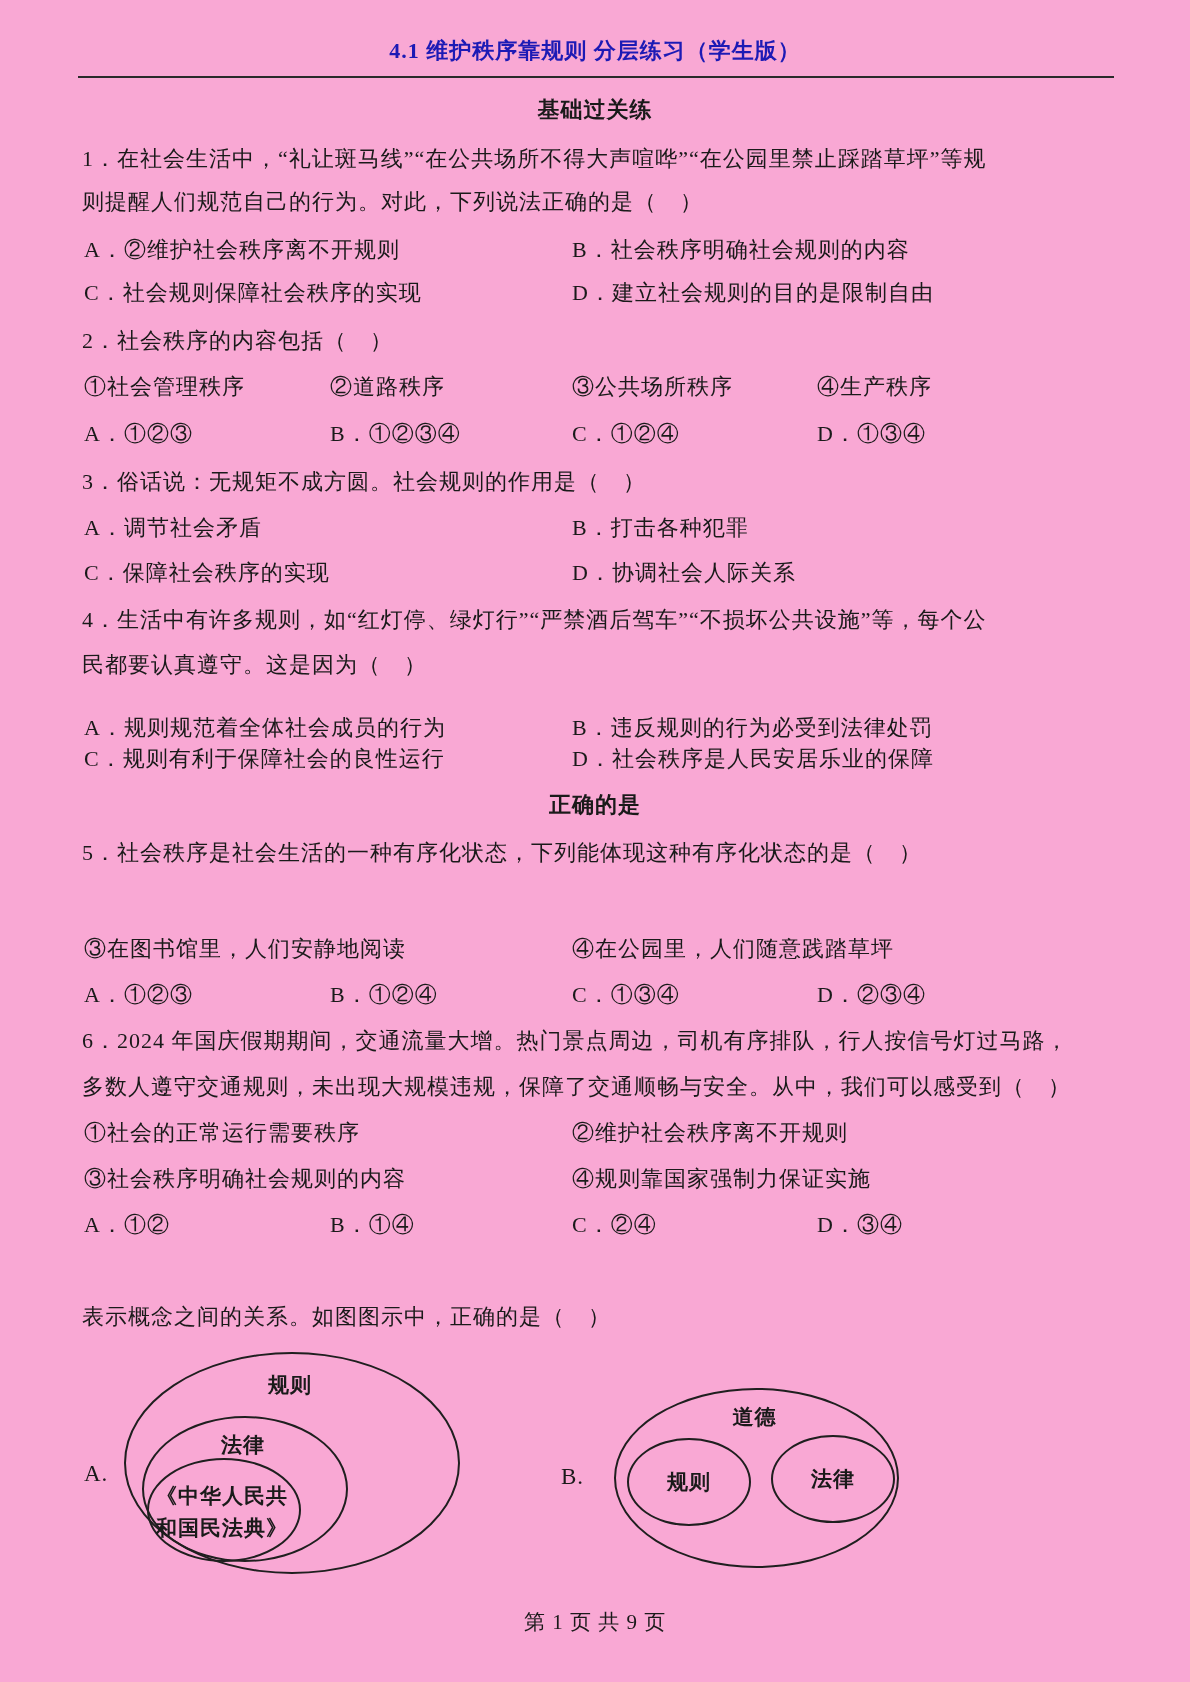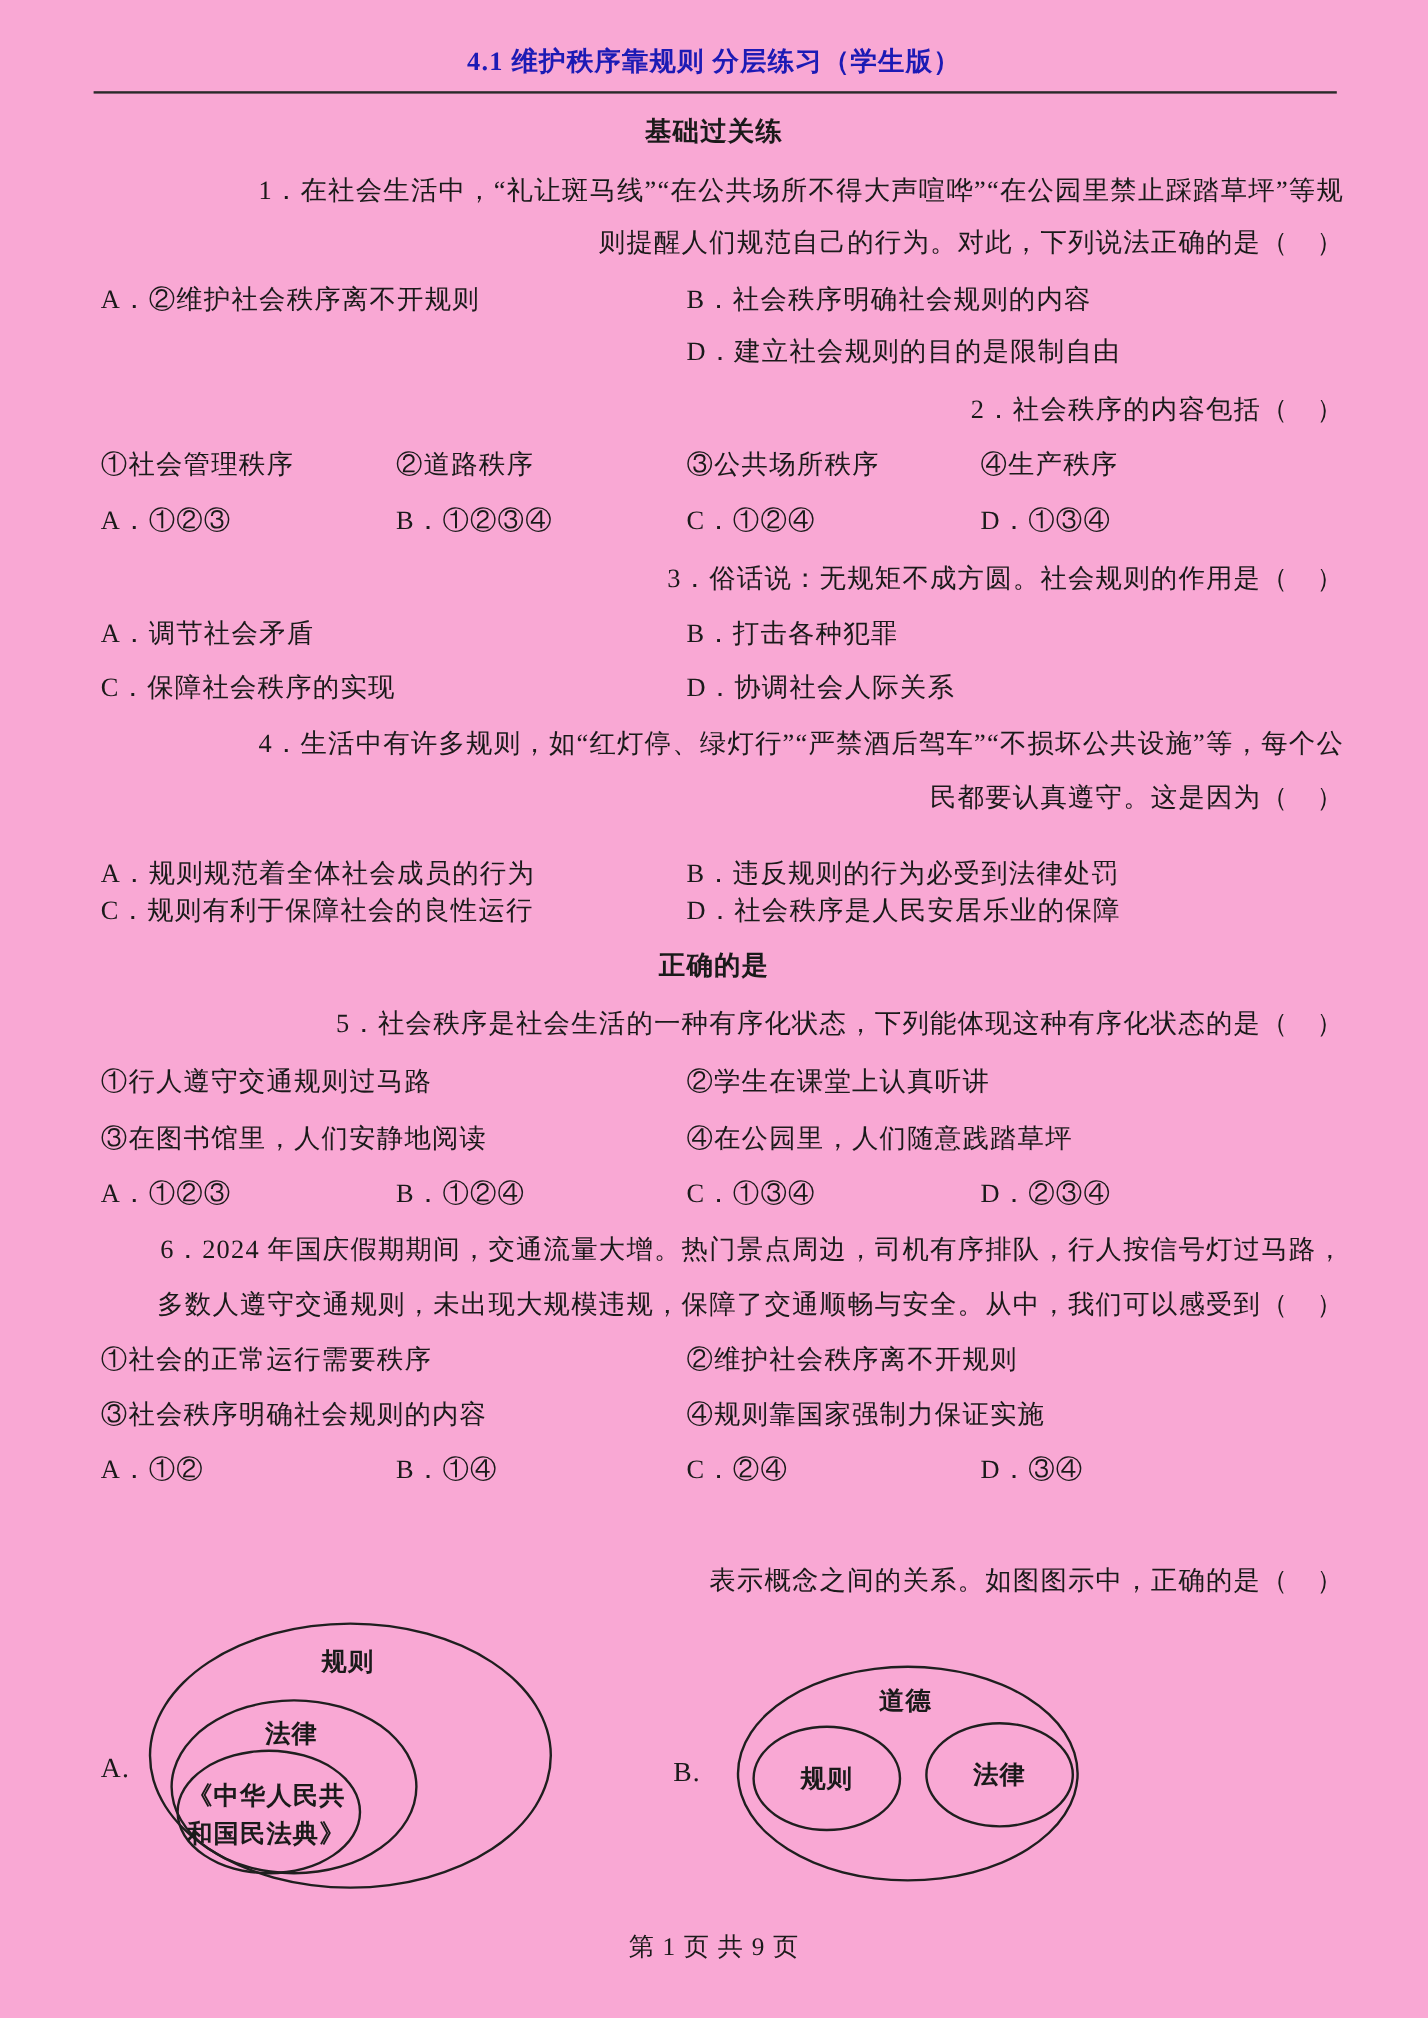--- a/index.html
+++ b/index.html
@@ -10,21 +10,20 @@
     background:#f9a8d4;
     font-family:"Liberation Serif","DejaVu Serif",serif;
     color:#1a1a1a;
     overflow:hidden;
   }
   .t{
     position:absolute;left:82px;right:70px;
     height:44px;line-height:44px;
     font-size:22px;letter-spacing:1px;
     white-space:nowrap;
-    text-align:right;
   }
   .center{left:0;right:0;text-align:center;}
   .bold{font-weight:bold;}
   .title{
     top:29px;left:0;right:0;text-align:center;
     font-size:22px;font-weight:bold;letter-spacing:1px;
     color:#1c1ab5;
     height:44px;line-height:44px;position:absolute;
   }
   .hr{position:absolute;left:78px;right:76px;top:76px;border-top:2px solid #2a2a2a;height:0;}
@@ -49,20 +48,21 @@
   <div class="hr"></div>
   <div class="t center bold" style="top:88px">基础过关练</div>
 
   <div class="t" style="top:137px">1．在社会生活中，“礼让斑马线”“在公共场所不得大声喧哗”“在公园里禁止踩踏草坪”等规</div>
   <div class="t" style="top:180px">则提醒人们规范自己的行为。对此，下列说法正确的是（　）</div>
   <div class="t row" style="top:228px">
     <span class="c0">A．②维护社会秩序离不开规则</span>
     <span class="c2">B．社会秩序明确社会规则的内容</span>
   </div>
   <div class="t row" style="top:271px">
+    <span class="c0">C．社会规则保障社会秩序的实现</span>
     <span class="c2">D．建立社会规则的目的是限制自由</span>
   </div>
 
   <div class="t" style="top:319px">2．社会秩序的内容包括（　）</div>
   <div class="t row" style="top:365px">
     <span class="c0">①社会管理秩序</span>
     <span class="c1">②道路秩序</span>
     <span class="c2">③公共场所秩序</span>
     <span class="c3">④生产秩序</span>
   </div>
@@ -90,24 +90,20 @@
     <span class="c2">B．违反规则的行为必受到法律处罚</span>
   </div>
   <div class="t row" style="top:737px">
     <span class="c0">C．规则有利于保障社会的良性运行</span>
     <span class="c2">D．社会秩序是人民安居乐业的保障</span>
   </div>
 
   <div class="t center bold" style="top:783px">正确的是</div>
 
   <div class="t" style="top:831px">5．社会秩序是社会生活的一种有序化状态，下列能体现这种有序化状态的是（　）</div>
-  <div class="t row" style="top:879px">
-    <span class="c0">①行人遵守交通规则过马路</span>
-    <span class="c2">②学生在课堂上认真听讲</span>
-  </div>
   <div class="t row" style="top:927px">
     <span class="c0">③在图书馆里，人们安静地阅读</span>
     <span class="c2">④在公园里，人们随意践踏草坪</span>
   </div>
   <div class="t row" style="top:973px">
     <span class="c0">A．①②③</span>
     <span class="c1">B．①②④</span>
     <span class="c2">C．①③④</span>
     <span class="c3">D．②③④</span>
   </div>

